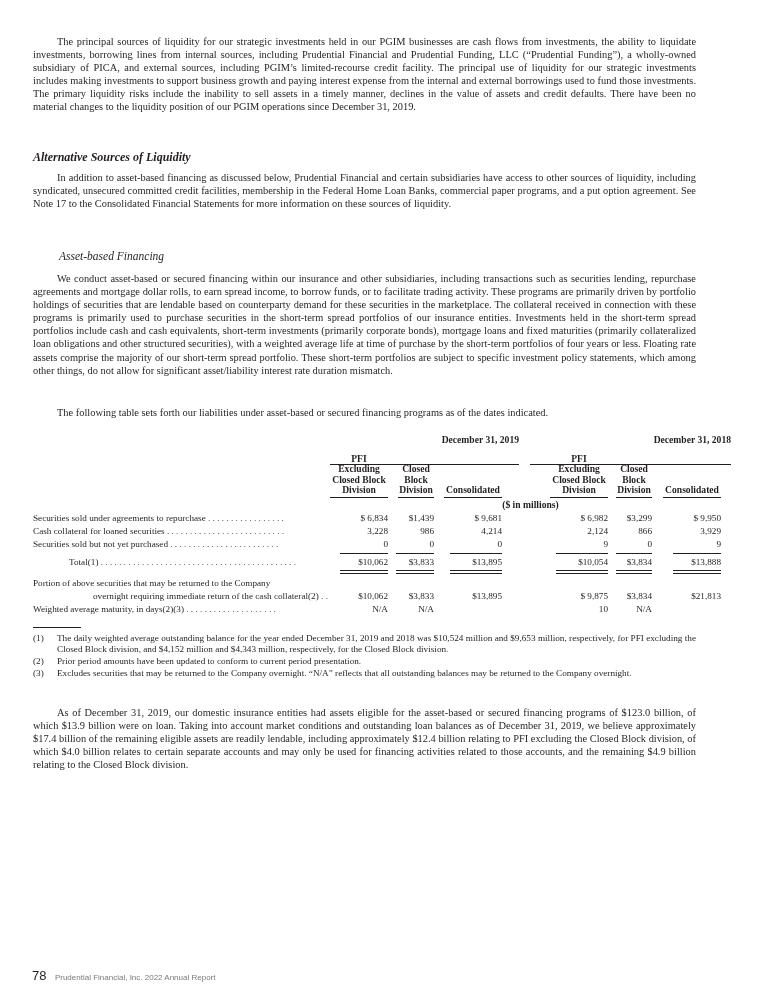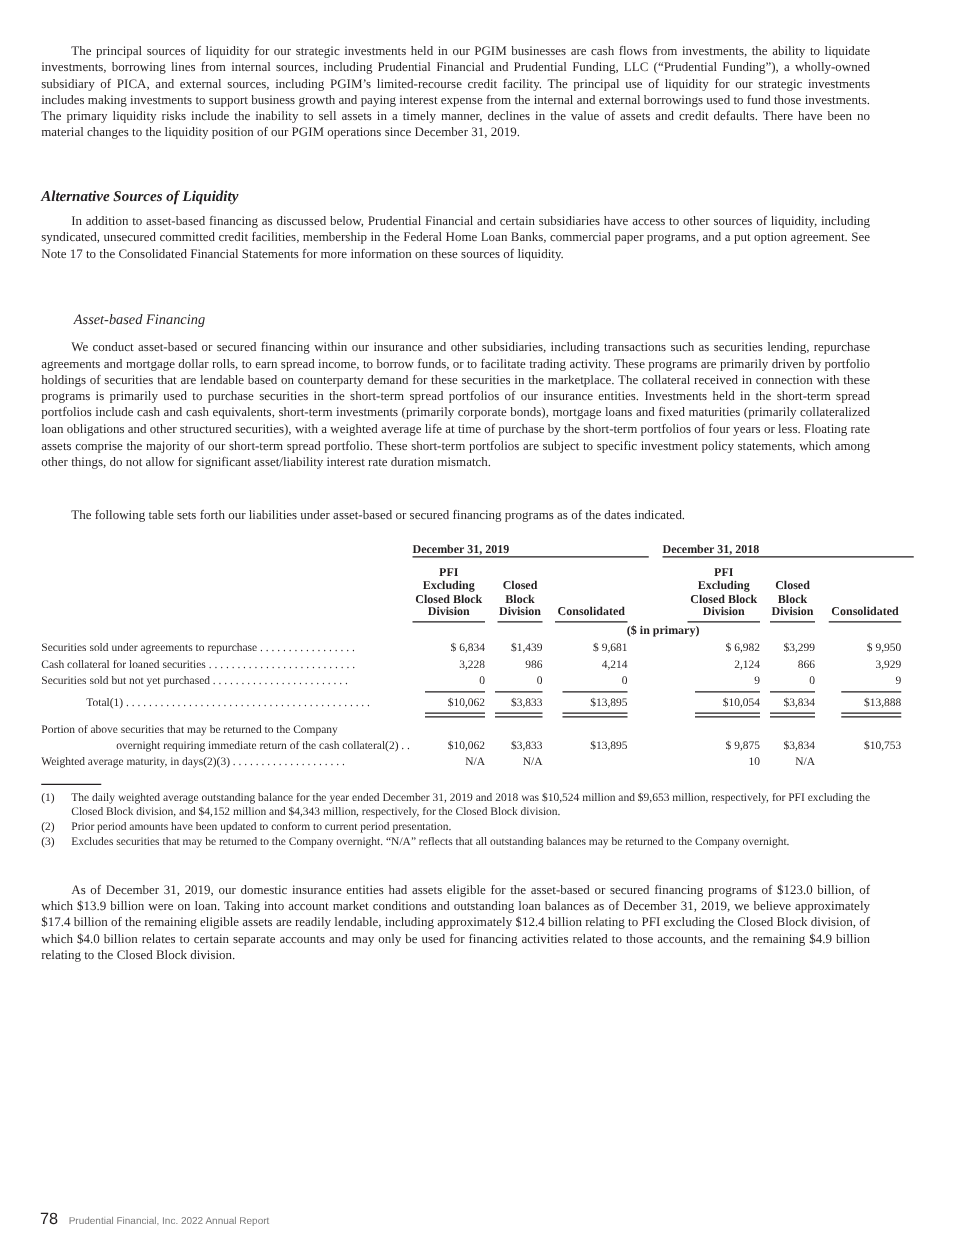--- a/index.html
+++ b/index.html
@@ -14,21 +14,21 @@
   }
   #p1 { position: absolute; top: 35px; left: 0; width: 663px; }
   #h-alt { position: absolute; top: 150px; left: 0; font-size: 12px; font-weight: bold; font-style: italic; margin: 0; }
   #p2 { position: absolute; top: 171px; left: 0; width: 663px; }
   #h-asset { position: absolute; top: 250px; left: 26px; font-size: 11.5px; font-style: italic; font-weight: normal; margin: 0; }
   #p3 { position: absolute; top: 272px; left: 0; width: 663px; }
   #p4 { position: absolute; top: 406px; left: 0; width: 663px; }
 
   
   .tbl { position: absolute; top: 434px; left: 0; width: 663px; font-size: 9.2px; }
-  .grp { position: absolute; top: 0; font-weight: bold; text-align: left; font-size: 9.6px; padding-bottom: 0; border-bottom: 1px solid #231f20; }
+  .grp { position: absolute; top: 0; font-weight: bold; text-align: right; font-size: 9.6px; padding-bottom: 19px; border-bottom: 1px solid #231f20; }
   .grp.g19 { left: 297px; width: 189px; }
   .grp.g18 { left: 497px; width: 201px; }
   .colh { position: absolute; top: 19px; font-weight: bold; text-align: center; font-size: 9.6px; line-height: 10.6px; border-bottom: 1px solid #231f20; height: 43px; display: flex; align-items: flex-end; justify-content: center; padding-bottom: 1px; white-space: pre-line; }
   .units { position: absolute; top: 65px; left: 297px; width: 401px; text-align: center; font-weight: bold; font-size: 9.6px; }
   .row { position: absolute; left: 0; width: 700px; height: 12px; line-height: 12px; }
   .row .lbl { position: absolute; left: 0; white-space: nowrap; }
   .row .cell { position: absolute; text-align: right; white-space: nowrap; }
   .uline { position: absolute; height: 0; border-top: 1px solid #231f20; }
   .dline { position: absolute; height: 2px; border-top: 1px solid #231f20; border-bottom: 1px solid #231f20; }
   .footsep { position: absolute; left: 0; width: 48px; border-top: 1px solid #231f20; }
@@ -67,21 +67,21 @@
     <div class="colh" style="left:411px;width:58px;">Consolidated</div>
     <div class="colh" style="left:517px;width:58px;">PFI
 Excluding
 Closed Block
 Division</div>
     <div class="colh" style="left:583px;width:36px;">Closed
 Block
 Division</div>
     <div class="colh" style="left:630px;width:58px;">Consolidated</div>
 
-    <div class="units">($ in primary)</div>
+    <div class="units">($ in millions)</div>
 
     <div id="rows">
         <div class="row" style="top: 78px;">
           <span class="lbl" style="left: 0px;">Securities sold under agreements to repurchase  . . . . . . . . . . . . . . . . .</span>
           <span class="cell" style="left: 275px; width: 80px;">$ 6,834</span>
           <span class="cell" style="left: 321px; width: 80px;">$1,439</span>
           <span class="cell" style="left: 389px; width: 80px;">$ 9,681</span>
           <span class="cell" style="left: 495px; width: 80px;">$ 6,982</span>
           <span class="cell" style="left: 539px; width: 80px;">$3,299</span>
           <span class="cell" style="left: 608px; width: 80px;">$ 9,950</span>
@@ -116,21 +116,21 @@
         <div class="row" style="top: 143px;">
           <span class="lbl" style="left: 0px;">Portion of above securities that may be returned to the Company</span>
         </div>
         <div class="row" style="top: 156px;">
           <span class="lbl" style="left: 12px; margin-left: 48px;">overnight requiring immediate return of the cash collateral(2)  . .</span>
           <span class="cell" style="left: 275px; width: 80px;">$10,062</span>
           <span class="cell" style="left: 321px; width: 80px;">$3,833</span>
           <span class="cell" style="left: 389px; width: 80px;">$13,895</span>
           <span class="cell" style="left: 495px; width: 80px;">$ 9,875</span>
           <span class="cell" style="left: 539px; width: 80px;">$3,834</span>
-          <span class="cell" style="left: 608px; width: 80px;">$10,753</span>
+          <span class="cell" style="left: 608px; width: 80px;">$21,813</span>
         </div>
         <div class="row" style="top: 169px;">
           <span class="lbl" style="left: 0px;">Weighted average maturity, in days(2)(3)  . . . . . . . . . . . . . . . . . . . .</span>
           <span class="cell" style="left: 275px; width: 80px;">N/A</span>
           <span class="cell" style="left: 321px; width: 80px;">N/A</span>
           <span class="cell" style="left: 389px; width: 80px;"></span>
           <span class="cell" style="left: 495px; width: 80px;">10</span>
           <span class="cell" style="left: 539px; width: 80px;">N/A</span>
           <span class="cell" style="left: 608px; width: 80px;"></span>
         </div>

